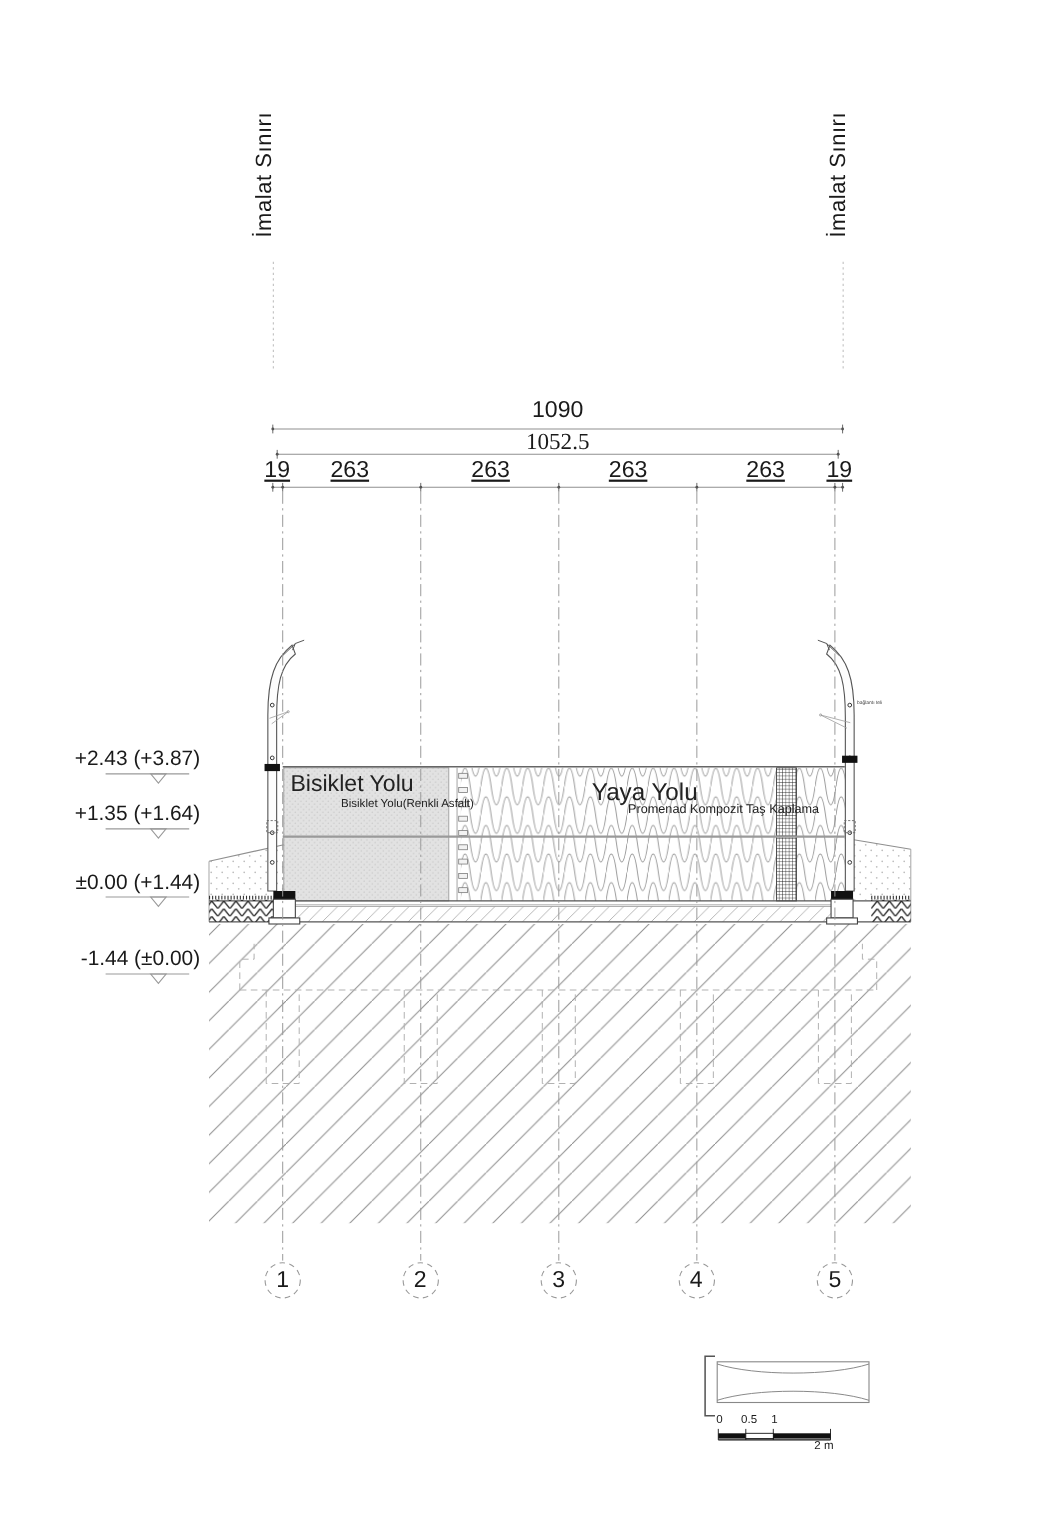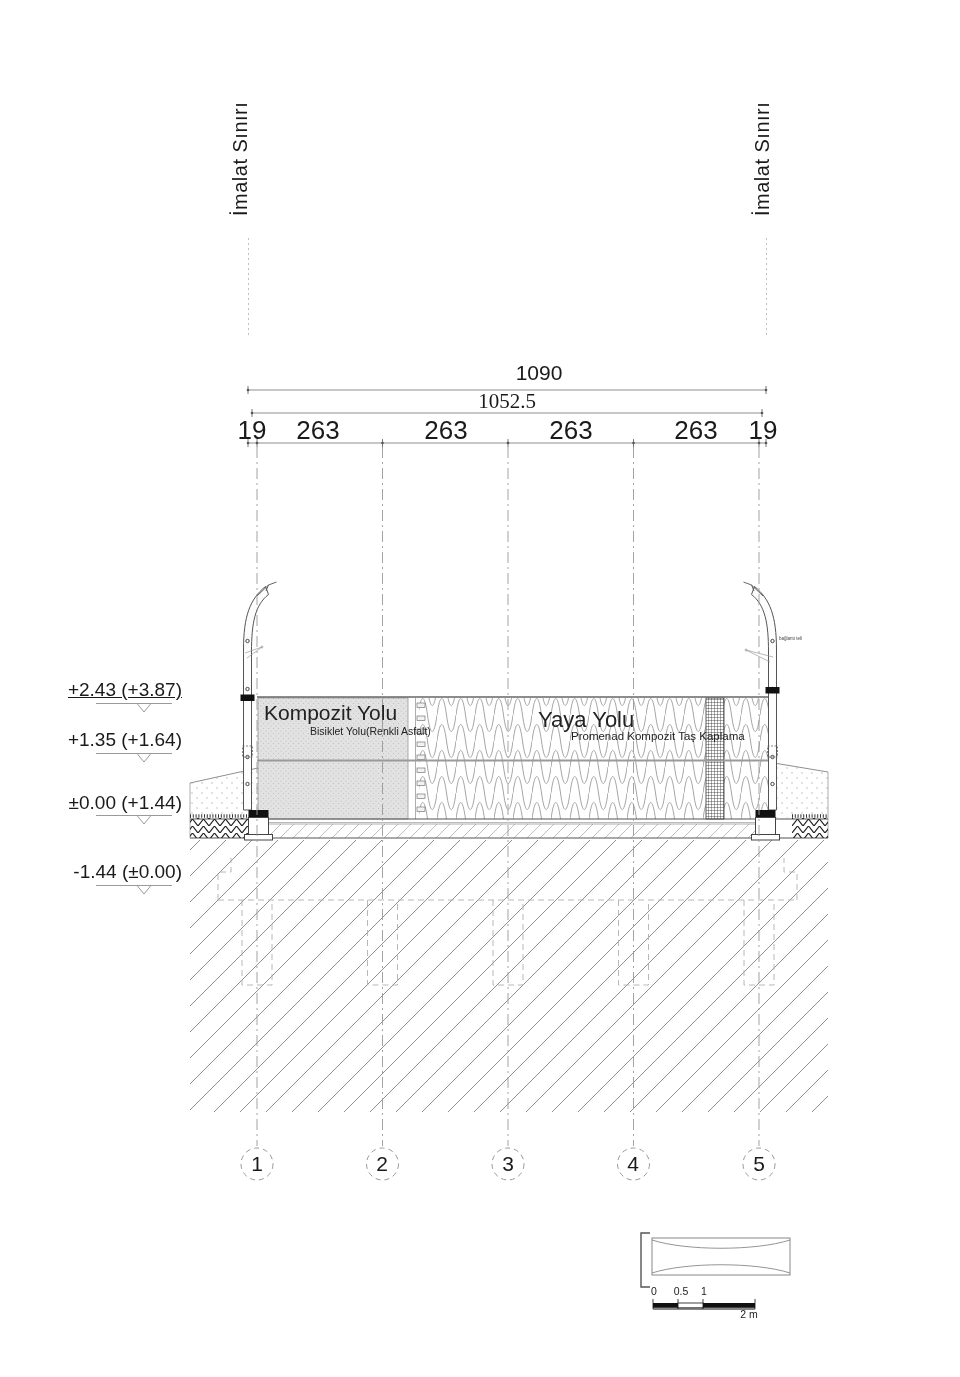--- a/index.html
+++ b/index.html
@@ -7,21 +7,21 @@
     position:relative;width:960px;height:1377px;background:#fff;overflow:hidden;
     font-family:"Liberation Sans",sans-serif;color:#1a1a1a;
   }
   #linework{position:absolute;left:0;top:0;}
   .t{position:absolute;white-space:nowrap;color:#1a1a1a;line-height:1.05;}
   .vert{
     transform-origin:0 0;transform:rotate(-90deg);
     font-size:20px;letter-spacing:0.5px;
   }
   .dim{font-size:21px;transform:translateX(-50%);}
-  .seg{font-size:26px;transform:translateX(-50%);}
+  .seg{font-size:21px;transform:translateX(-50%);text-decoration:underline;}
   .elev{font-size:19px;left:38px;width:144px;text-align:right;}
   .area-title{font-size:21px;color:#222;}
   .area-sub{font-size:10.5px;color:#222;}
   .bubble-num{width:32px;height:32px;line-height:32px;text-align:center;font-size:21px;transform:translateX(-50%);}
   .tiny{font-size:4.5px;color:#444;}
   .title{font-size:31px;width:300px;text-align:right;}
   .scale-lbl{font-size:10.5px;transform:translateX(-50%);}
 </style>
 </head>
 <body>
@@ -231,36 +231,36 @@
       <line x1="755" y1="1299" x2="755" y2="1309" stroke="#111" stroke-width="0.8"></line>
       <rect x="653" y="1303" width="25" height="4.8" fill="#111"></rect>
       <rect x="678" y="1303" width="25" height="4.8" fill="#fff" stroke="#111" stroke-width="0.8"></rect>
       <rect x="703" y="1303" width="52" height="4.8" fill="#111"></rect>
     </g>
   </svg>
 
   <div class="t vert" style="left:230px;top:216px;">İmalat Sınırı</div>
   <div class="t vert" style="left:752px;top:216px;">İmalat Sınırı</div>
 
-  <div class="t dim" style="left:507px;top:362px;margin-left:32px;">1090</div>
+  <div class="t dim" style="left:507px;top:362px;">1090</div>
   <div class="t dim" style="left:507px;top:390px;font-family:Liberation Serif, serif;">1052.5</div>
 
   <div class="t seg" style="left:252px;top:417px;">19</div>
   <div class="t seg" style="left:318px;top:417px;">263</div>
   <div class="t seg" style="left:446px;top:417px;">263</div>
   <div class="t seg" style="left:571px;top:417px;">263</div>
   <div class="t seg" style="left:696px;top:417px;">263</div>
   <div class="t seg" style="left:763px;top:417px;">19</div>
 
-  <div class="t elev" style="top:680px;text-decoration:underline;">+2.43 (+3.87)</div>
+  <div class="t elev" style="top:680px;">+2.43 (+3.87)</div>
   <div class="t elev" style="top:730px;">+1.35 (+1.64)</div>
   <div class="t elev" style="top:793px;">±0.00 (+1.44)</div>
   <div class="t elev" style="top:862px;">-1.44 (±0.00)</div>
 
-  <div class="t area-title" style="left:264px;top:702px;">Kompozit Yolu</div>
+  <div class="t area-title" style="left:264px;top:702px;">Bisiklet Yolu</div>
   <div class="t area-sub" style="left:265px;top:726px;margin-left:45px;">Bisiklet Yolu(Renkli Asfalt)</div>
   <div class="t area-title" style="left:538px;top:708px;font-size:22px;">Yaya Yolu</div>
   <div class="t area-sub" style="left:539px;top:730px;font-size:11.5px;padding-left:32px;">Promenad Kompozit Taş Kaplama</div>
 
   <div class="t tiny" style="left:779px;top:637px;">bağlantı teli</div>
 
   <div class="t bubble-num" style="left:257px;top:1148px;">1</div>
   <div class="t bubble-num" style="left:382px;top:1148px;">2</div>
   <div class="t bubble-num" style="left:508px;top:1148px;">3</div>
   <div class="t bubble-num" style="left:633px;top:1148px;">4</div>

